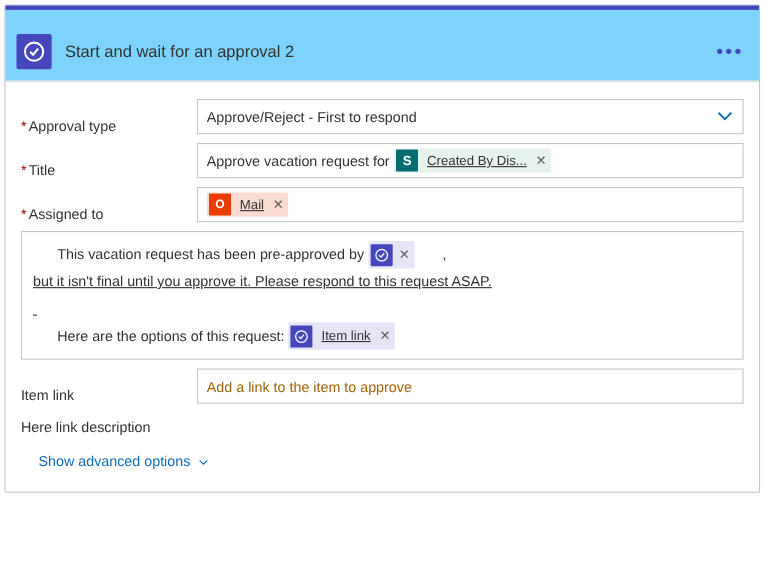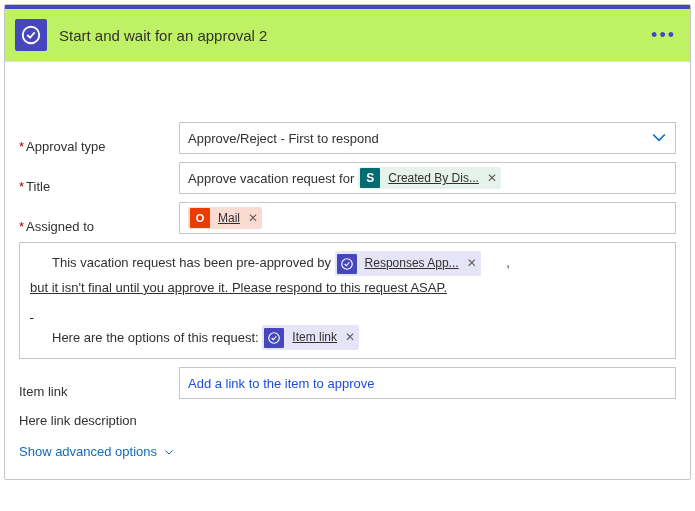--- a/index.html
+++ b/index.html
@@ -1,46 +1,46 @@
 <!DOCTYPE html>
 <html><head>
 <meta charset="utf-8">
 <style>
   * { box-sizing: border-box; font-family: "Segoe UI", Arial, sans-serif; }
   body { margin: 0; background: #fff; padding: 4px; font-size: 13px; color: #323130; }
   .card { width: 687px; border: 1px solid #c8c6c4; border-radius: 2px; }
-  .header { display: flex; align-items: center; background: #bef264; padding: 10px 14px 10px 10px; border-bottom: 1px solid #e1dfdd; border-top: 4px solid #4747BD; }
+  .header { display: flex; align-items: center; background: #7dd3fc; padding: 22px 14px 10px 10px; border-bottom: 1px solid #e1dfdd; border-top: 4px solid #4747BD; }
   .header-icon { width: 32px; height: 32px; background: #4747BD; border-radius: 2px; display: flex; align-items: center; justify-content: center; margin-right: 12px; flex-shrink:0; }
   .header-title { font-size: 15px; color: #323130; flex: 1; }
   .header-more { color: #4747BD; font-size: 18px; letter-spacing: 2px; cursor: pointer; }
   .body { padding: 8px 14px 12px 14px; }
   .row { display: flex; align-items: flex-end; margin: 8px 0; }
   .label-col { width: 160px; padding-top: 6px; font-size: 13px; color: #323130; }
   .req { color: #a80000; margin-right: 2px; }
   .field { flex: 1; border: 1px solid #c8c6c4; background: #fff; min-height: 32px; display: flex; align-items: center; flex-wrap: wrap; padding: 4px 8px; gap: 4px; position: relative; }
-  .field.select { padding-right: 29px; margin-top: 44px; }
+  .field.select { padding-right: 29px; }
   .chevron { position: absolute; right: 6px; top: 4px; color: #0F6CBD; cursor:pointer; }
   .chevron svg { width: 20px; height: 20px; }
-  .placeholder { color: #1d4ed8; }
+  .placeholder { color: #a16207; }
   .fieldtext { color: #323130; }
   .token { display: inline-flex; align-items: center; border-radius: 2px; padding: 1px 4px 1px 2px; font-size: 12px; gap: 6px; }
   .token .tlabel { padding: 0 2px; text-decoration: underline; }
   .token .x { cursor: pointer; color: #605e5c; font-size: 12px; }
   .token .ticon { width: 20px; height: 20px; display: inline-flex; align-items: center; justify-content: center; border-radius: 1px; }
   .tok-sp { background: #e6f2ec; }
   .tok-sp .ticon { background: #036c70; color: #fff; font-weight: bold; font-size: 12px; }
   .tok-mail { background: #fadbd2; }
   .tok-mail .ticon { background: #eb3c00; color: #fff; font-weight: bold; font-size: 11px; }
   .tok-approve { background: #e5e5f7; }
   .tok-approve .ticon { background: #4747BD; color: #fff; }
   .details-field { flex: 1; border: 1px solid #c8c6c4; background: #fff; padding: 8px 10px; line-height: 1.9; }
   .details-field .line { display: block; text-decoration: underline; }
   .details-field .mix { display: inline; vertical-align: middle; margin-left: 22px; }
   .inline-token { vertical-align: middle; }
-  .adv { color: #0F6CBD; font-size: 13px; padding: 8px 0 8px 0; cursor: pointer; display: inline-flex; align-items: center; gap: 6px; }
+  .adv { color: #0F6CBD; font-size: 13px; padding: 8px 0 8px 0; cursor: pointer; display: inline-flex; align-items: center; gap: 6px; margin-left: 16px; }
   .adv svg { width: 12px; height: 12px; }
 </style>
 </head>
 <body>
 
 <div class="card">
 
   <div class="header">
     <div class="header-icon">
       <svg width="22" height="22" viewBox="0 0 24 24" fill="none" stroke="#fff" stroke-width="2">
@@ -92,21 +92,20 @@
     <div class="row">
       <div class="details-field">
         <span class="mix">This vacation request has been pre-approved by </span>
         <span class="token tok-approve inline-token">
           <span class="ticon">
             <svg width="14" height="14" viewBox="0 0 24 24" fill="none" stroke="#fff" stroke-width="2">
                 <circle cx="12" cy="12" r="9"></circle>
                 <path d="M8 12 l3 3 l5 -6"></path>
               </svg>
           </span>
-          <span class="tlabel">Responses App...</span>
           <span class="x">✕</span>
         </span>
         <span class="mix"> ,</span>
         <span class="line">but it isn't final until you approve it. Please respond to this request ASAP.</span>
         <span class="line">&nbsp;</span>
         <span class="mix">Here are the options of this request: </span>
         <span class="token tok-approve inline-token">
           <span class="ticon">
             <svg width="14" height="14" viewBox="0 0 24 24" fill="none" stroke="#fff" stroke-width="2">
                 <circle cx="12" cy="12" r="9"></circle>

